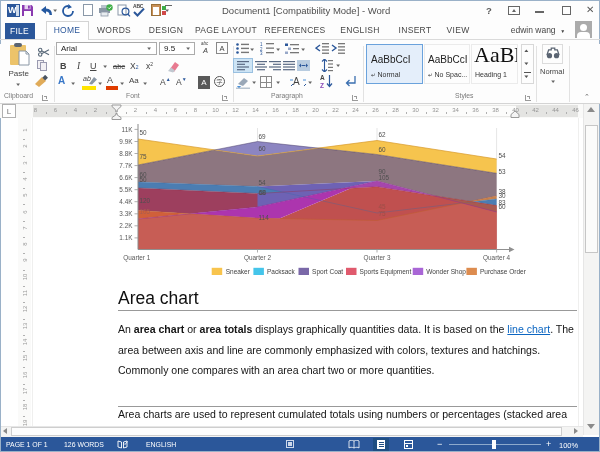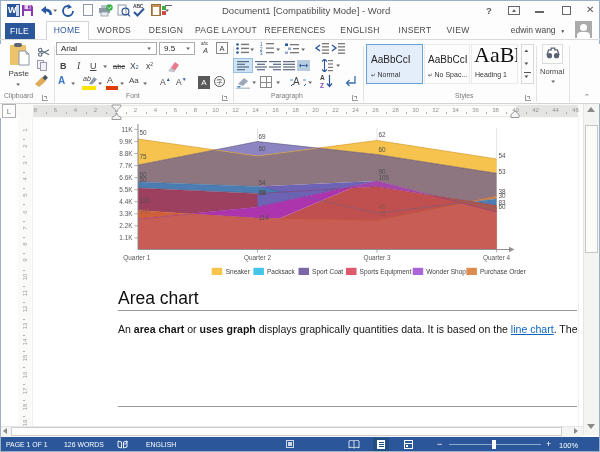--- a/index.html
+++ b/index.html
@@ -500,22 +500,25 @@
 <rect x="346" y="267.8" width="10.5" height="7.2" fill="#e05a6d"></rect>
 <text x="359.6" y="274" font-size="6.5" fill="#3f3f3f">Sports Equipment</text>
 <rect x="412.7" y="267.8" width="10.5" height="7.2" fill="#a966d6"></rect>
 <text x="426.3" y="274" font-size="6.5" fill="#3f3f3f">Wonder Shop</text>
 <rect x="466.4" y="267.8" width="10.5" height="7.2" fill="#dd8c4f"></rect>
 <text x="480" y="274" font-size="6.5" fill="#3f3f3f">Purchase Order</text>
 </svg>
 <div id="doctext">
 <div style="position:absolute;left:118px;top:288px;font-size:17.5px;color:#0f0f0f;white-space:nowrap;">Area chart</div>
 <div style="position:absolute;left:118px;top:310px;width:459px;height:1px;background:#999;"></div>
-<div class="bodyline" style="top:322.8px;">An <b>area chart</b> or <b>uses graph</b> displays graphically quantities data. It is based on the <span style="color:#0c66c2;text-decoration:underline;">line chart</span>. The</div>
+<div class="bodyline" style="top:322.8px;">An <b>area chart</b> or <b>area totals</b> displays graphically quantities data. It is based on the <span style="color:#0c66c2;text-decoration:underline;">line chart</span>. The</div>
+<div class="bodyline" style="top:343.5px;">area between axis and line are commonly emphasized with colors, textures and hatchings.</div>
+<div class="bodyline" style="top:364.2px;">Commonly one compares with an area chart two or more quantities.</div>
 <div style="position:absolute;left:118px;top:405.5px;width:459px;height:1px;background:#999;"></div>
+<div class="bodyline" style="top:407.5px;">Area charts are used to represent cumulated totals using numbers or percentages (stacked area</div>
 </div>
 <div id="vscroll"></div>
 <div id="vthumb"></div>
 <div style="position:absolute;left:587px;top:107px;width:0;height:0;border-left:4px solid transparent;border-right:4px solid transparent;border-bottom:5px solid #8a8a8a;"></div>
 <div style="position:absolute;left:587px;top:424px;width:0;height:0;border-left:4px solid transparent;border-right:4px solid transparent;border-top:5px solid #8a8a8a;"></div>
 <div id="hscrollbar"></div>
 <div id="hthumb"></div>
 <div style="position:absolute;left:3px;top:428px;width:0;height:0;border-top:3.5px solid transparent;border-bottom:3.5px solid transparent;border-right:4px solid #8a8a8a;"></div>
 <div style="position:absolute;left:574px;top:428px;width:0;height:0;border-top:3.5px solid transparent;border-bottom:3.5px solid transparent;border-left:4px solid #8a8a8a;"></div>
 <div id="statusbar"></div>

